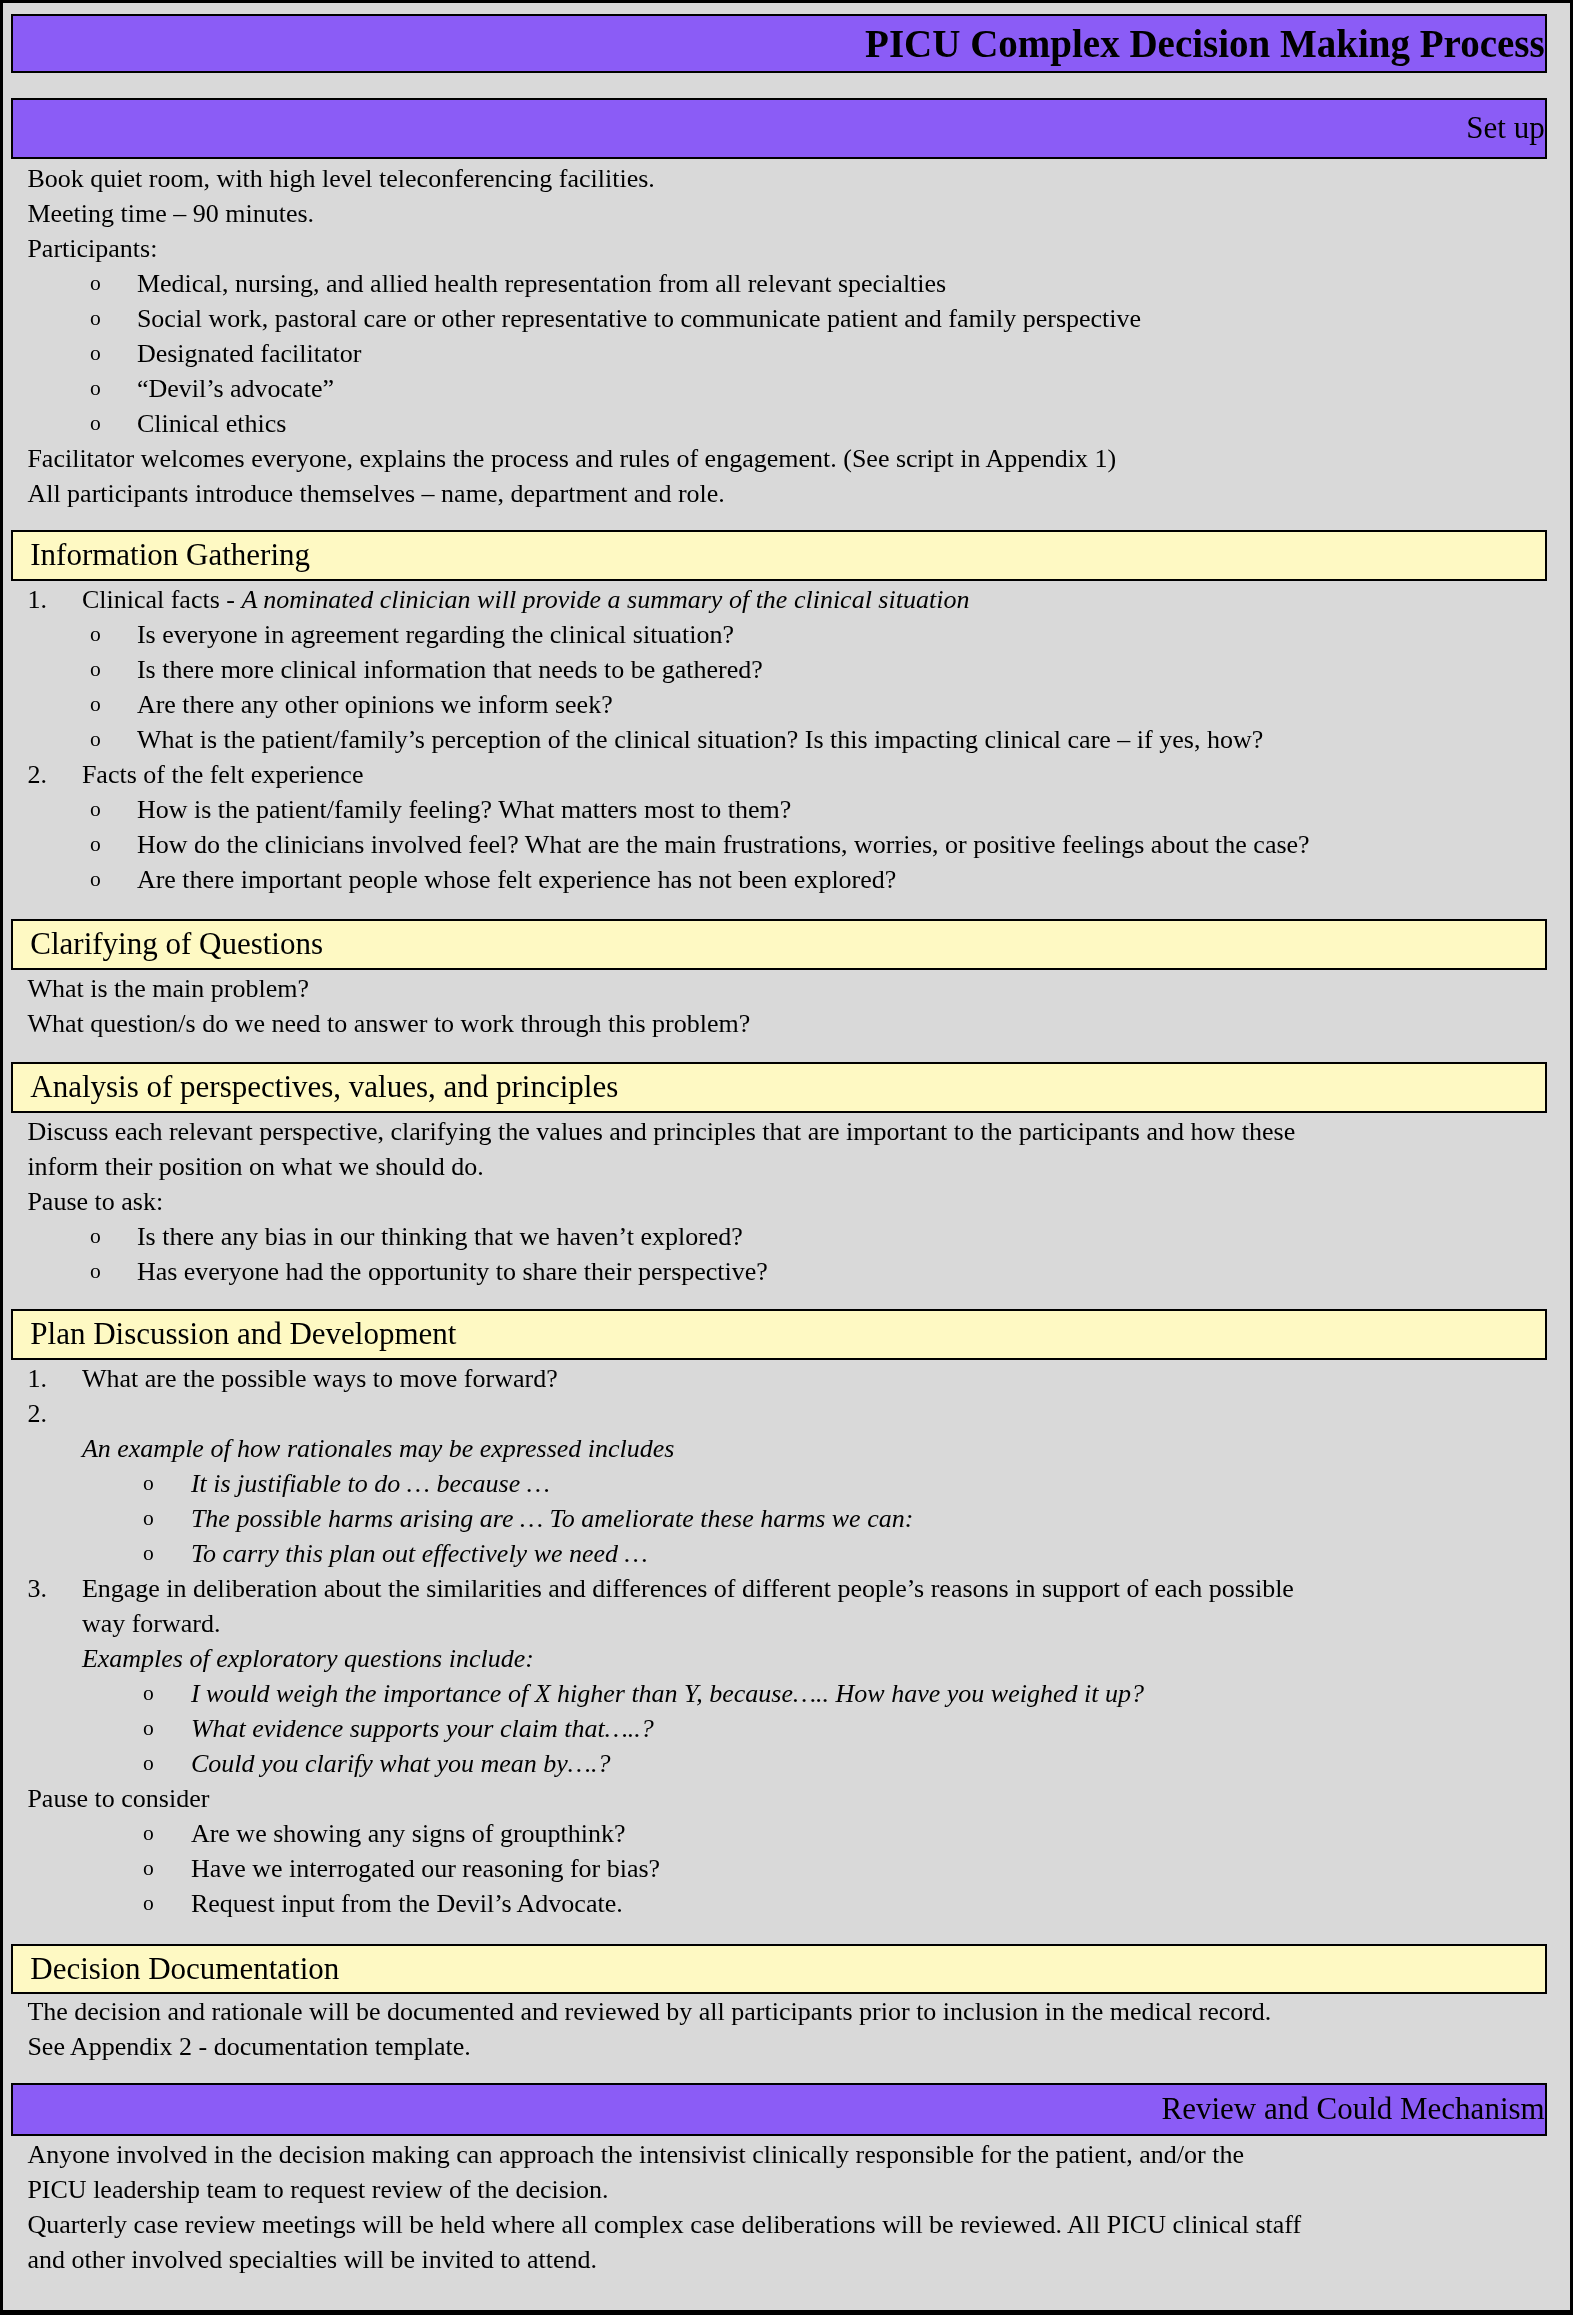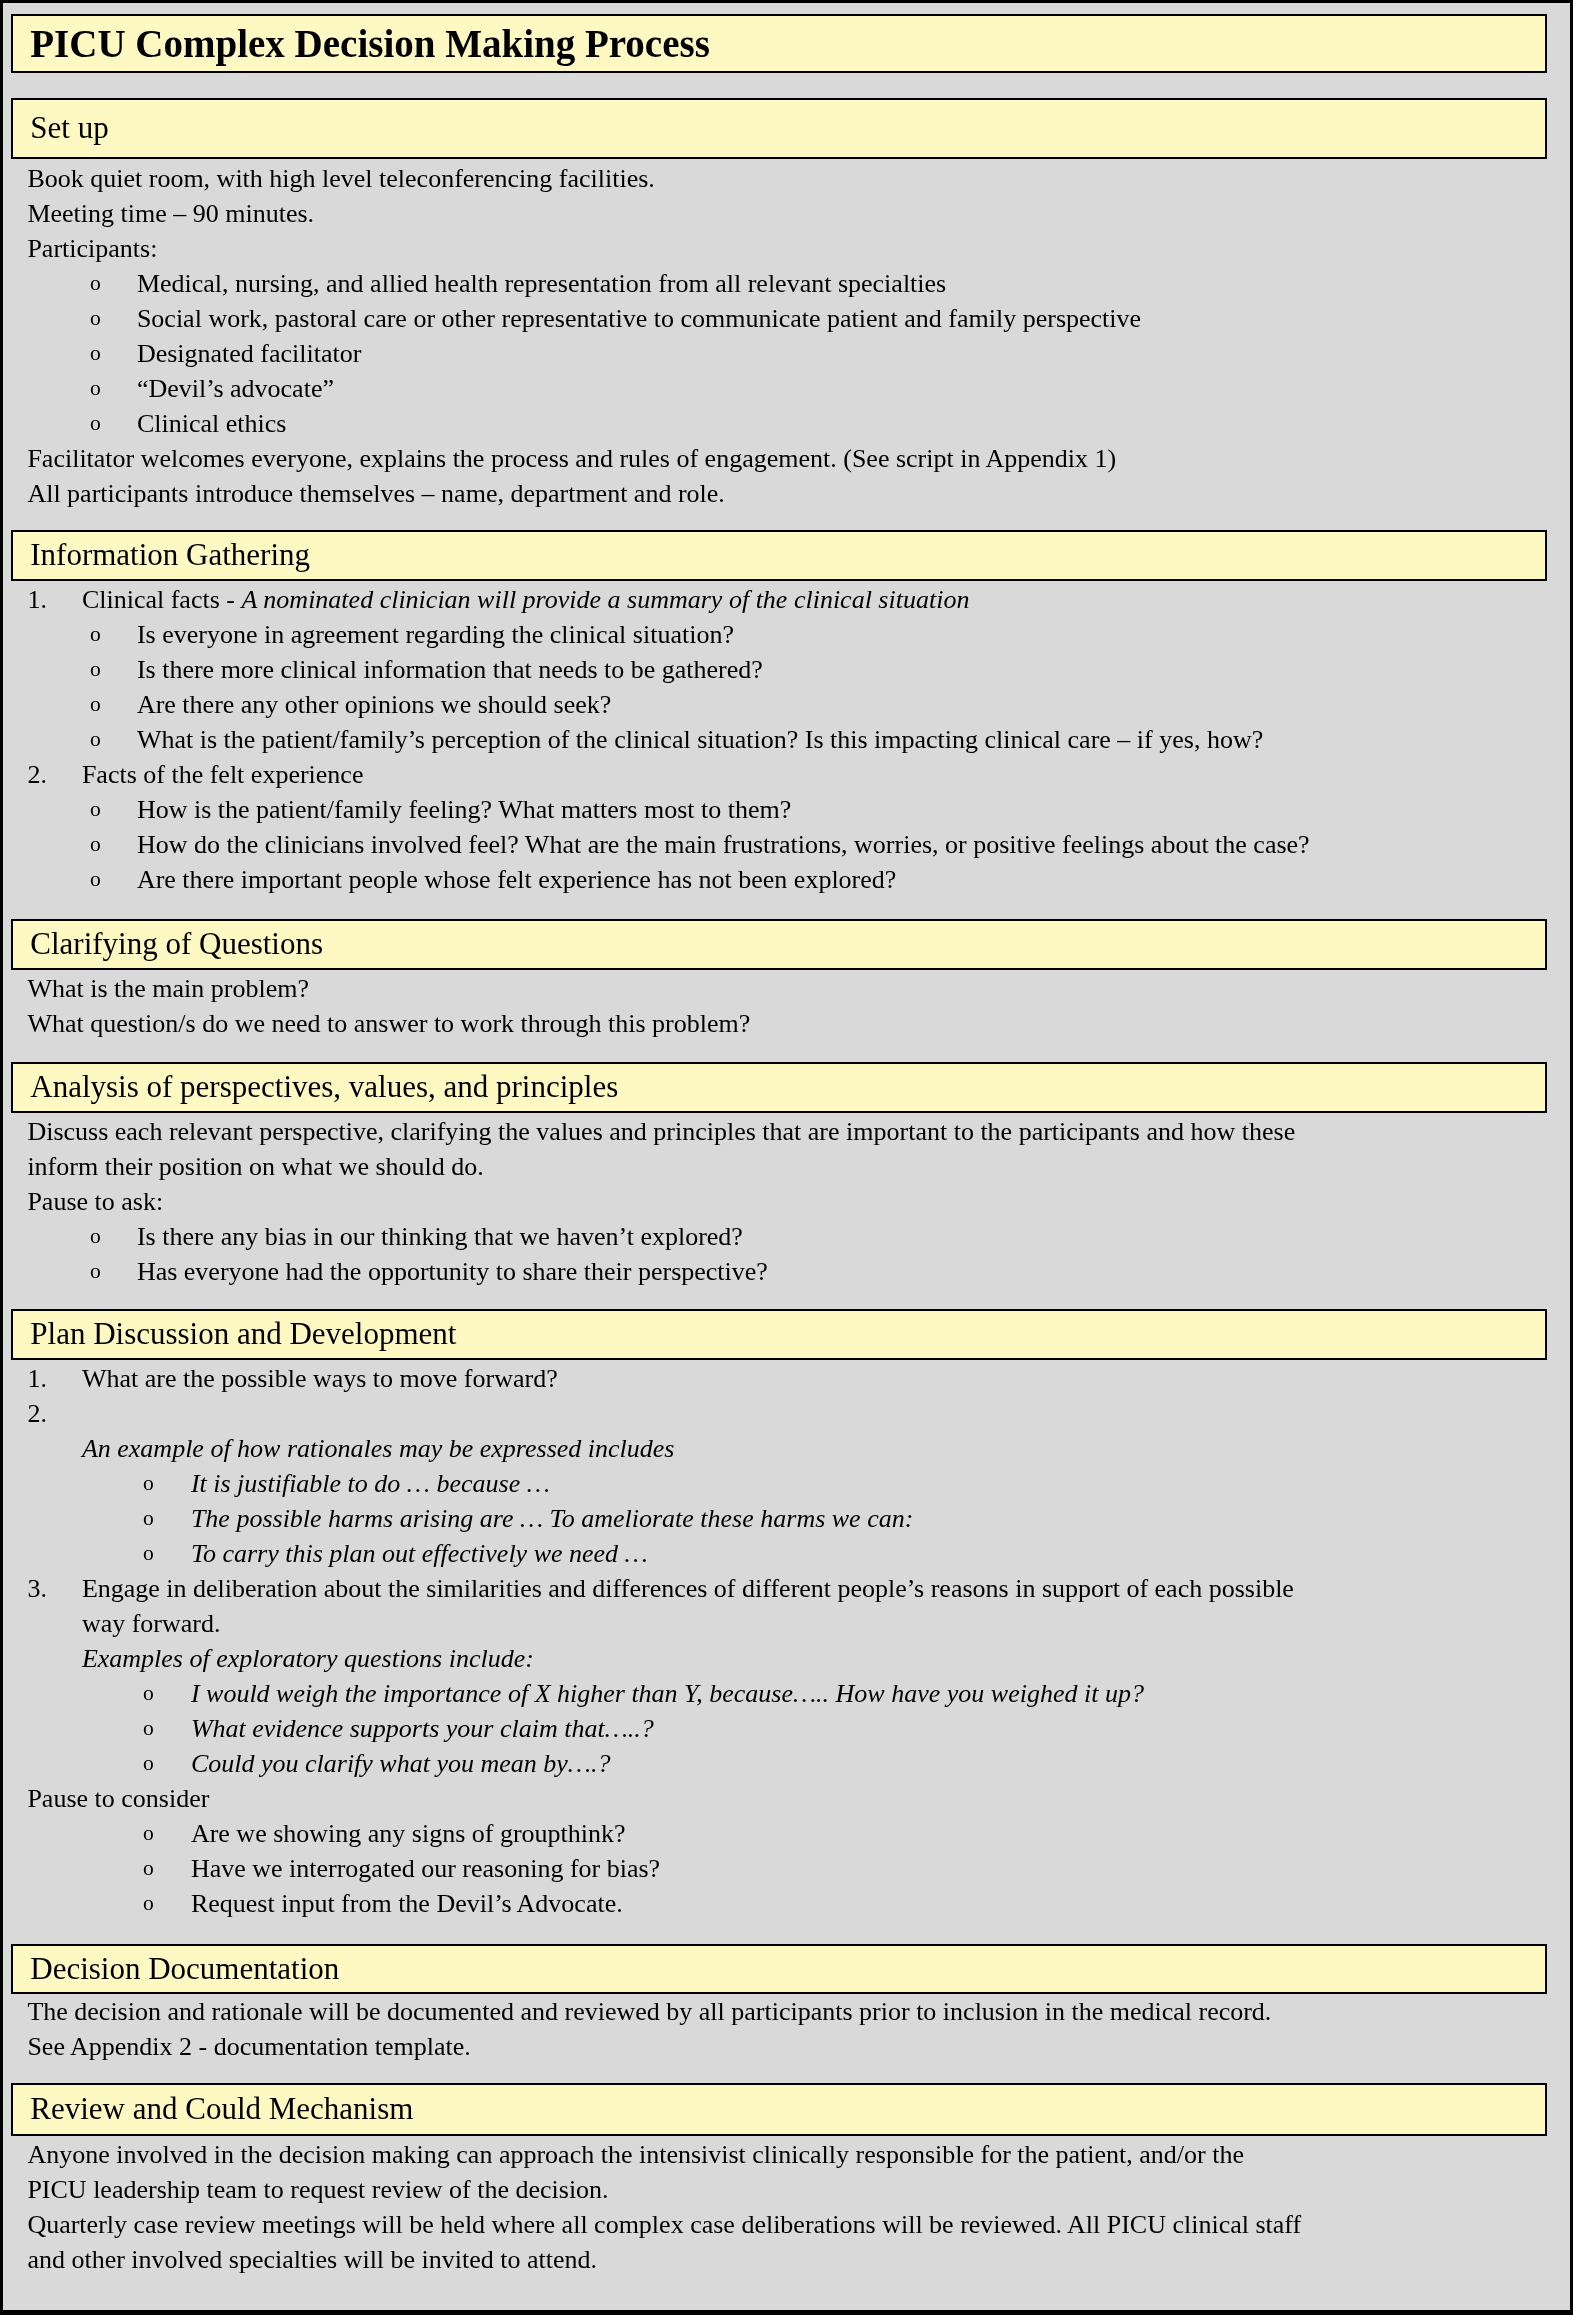--- a/index.html
+++ b/index.html
@@ -10,21 +10,21 @@
   }
   .frame {
     position: absolute; left: 2.9px; top: 2.9px; width: 1567px; height: 2307px;
     background: #d9d9d9; box-sizing: border-box; overflow: hidden;
   }
   .hbox {
     position: absolute; left: 7.8px; width: 1536px; box-sizing: border-box;
     border: 2px solid #000; background: #fef9c3;
     display: flex; align-items: center; padding-left: 17.6px;
   }
-  .hbox.dark { background: #fef9c3; border-width: 2.9px; }
+  .hbox.dark { background: #8b5cf6; border-width: 2.9px; justify-content: flex-end; }
   .title { font-weight: bold; font-size: 39px; }
   .sec { font-size: 31px; }
   .lines { position: absolute; left: 0; width: 1558px; }
   .ln { height: 35px; line-height: 35px; font-size: 26px; white-space: nowrap; position: relative; }
   .ln .t { position: absolute; }
   .p0 .t { left: 24.5px; }
   .num .n { position: absolute; left: 24.5px; }
   .num .t { left: 79px; }
   .sub .t { left: 79px; }
   .b1 .b { position: absolute; left: 87px; font-size: 21.6px; }
@@ -94,21 +94,21 @@
     <div class="ln b1">
         <span class="b">o</span>
         <span class="t">Is everyone in agreement regarding the clinical situation?</span>
       </div>
     <div class="ln b1">
         <span class="b">o</span>
         <span class="t">Is there more clinical information that needs to be gathered?</span>
       </div>
     <div class="ln b1">
         <span class="b">o</span>
-        <span class="t">Are there any other opinions we should seek?</span>
+        <span class="t">Are there any other opinions we inform seek?</span>
       </div>
     <div class="ln b1">
         <span class="b">o</span>
         <span class="t">What is the patient/family’s perception of the clinical situation? Is this impacting clinical care – if yes, how?</span>
       </div>
     <div class="ln num">
         <span class="n">2.</span>
         <span class="t">Facts of the felt experience</span>
       </div>
     <div class="ln b1">

